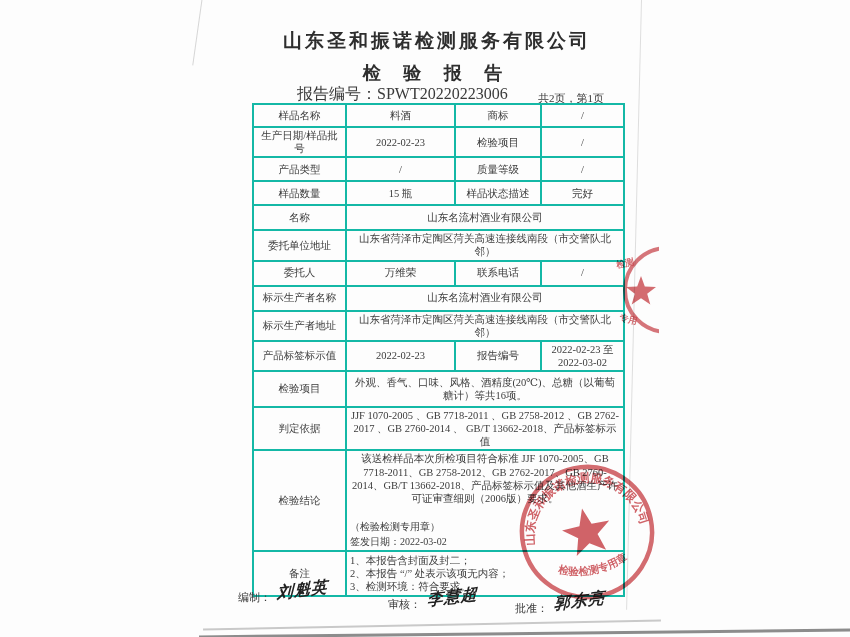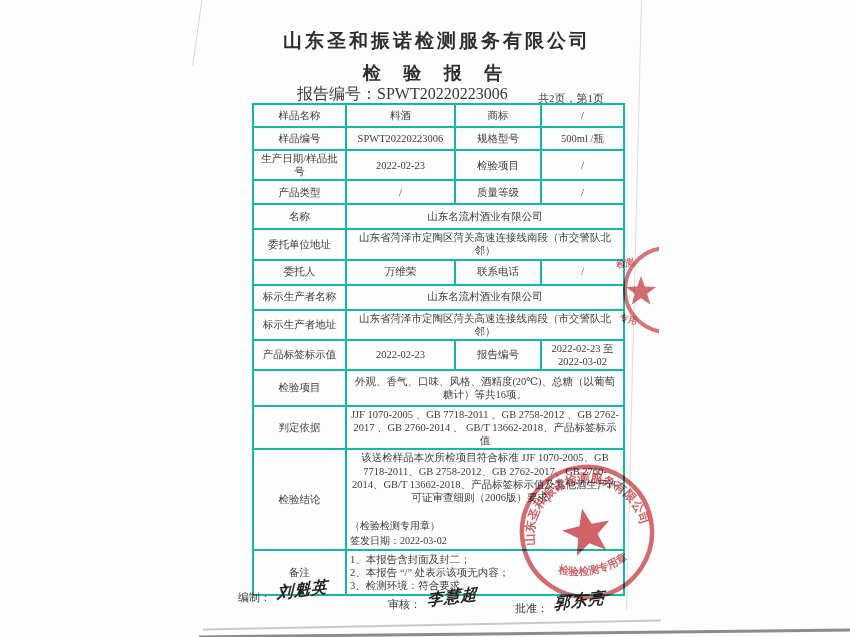--- a/index.html
+++ b/index.html
@@ -60,37 +60,37 @@
         <col style="width:86px">
         <col style="width:83px">
       </colgroup>
     <tbody>
         <tr style="height:23px">
       <td>样品名称</td>
       <td>料酒</td>
       <td>商标</td>
       <td>/</td>
     </tr>
-    <tr style="height:23px">
-      <td>样品编号</td>
-      <td>SPWT20220223006</td>
-      <td>规格型号</td>
-      <td>500ml /瓶</td>
-    </tr>
     <tr style="height:24px">
       <td>生产日期/样品批号</td>
       <td>2022-02-23</td>
       <td>检验项目</td>
       <td>/</td>
     </tr>
     <tr style="height:24px">
       <td>产品类型</td>
       <td>/</td>
       <td>质量等级</td>
       <td>/</td>
+    </tr>
+    <tr style="height:24px">
+      <td>样品数量</td>
+      <td>15 瓶</td>
+      <td>样品状态描述</td>
+      <td>完好</td>
     </tr>
     <tr style="height:25px">
       <td>名称</td>
       <td colspan="3">山东名流村酒业有限公司</td>
     </tr>
     <tr style="height:27px">
       <td>委托单位地址</td>
       <td colspan="3">山东省菏泽市定陶区菏关高速连接线南段（市交警队北邻）</td>
     </tr>
     <tr style="height:25px">

